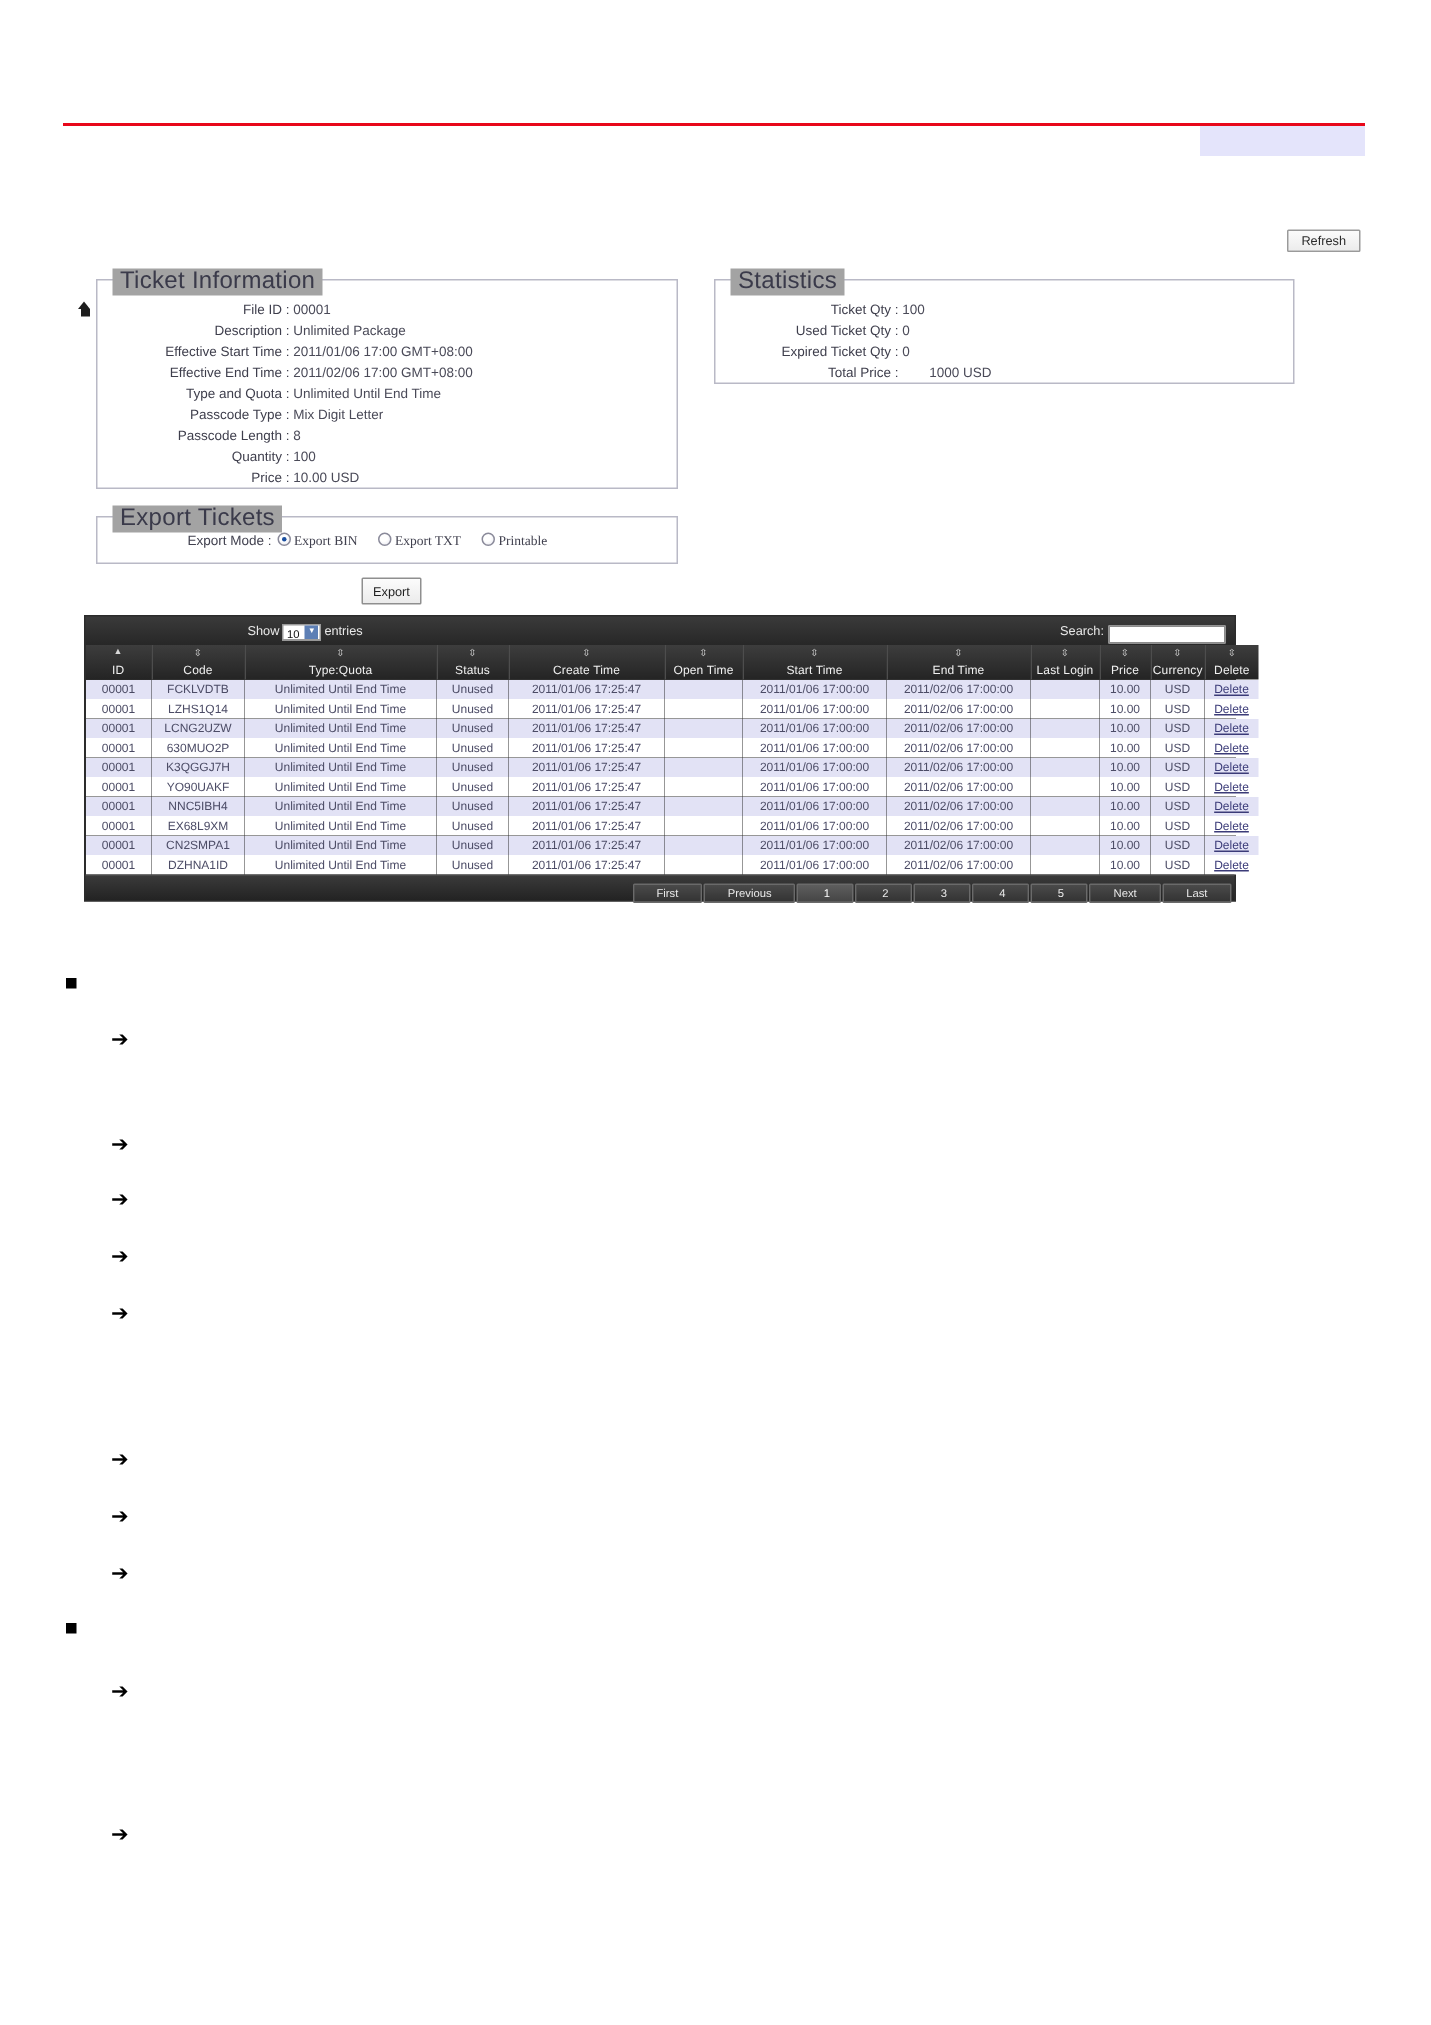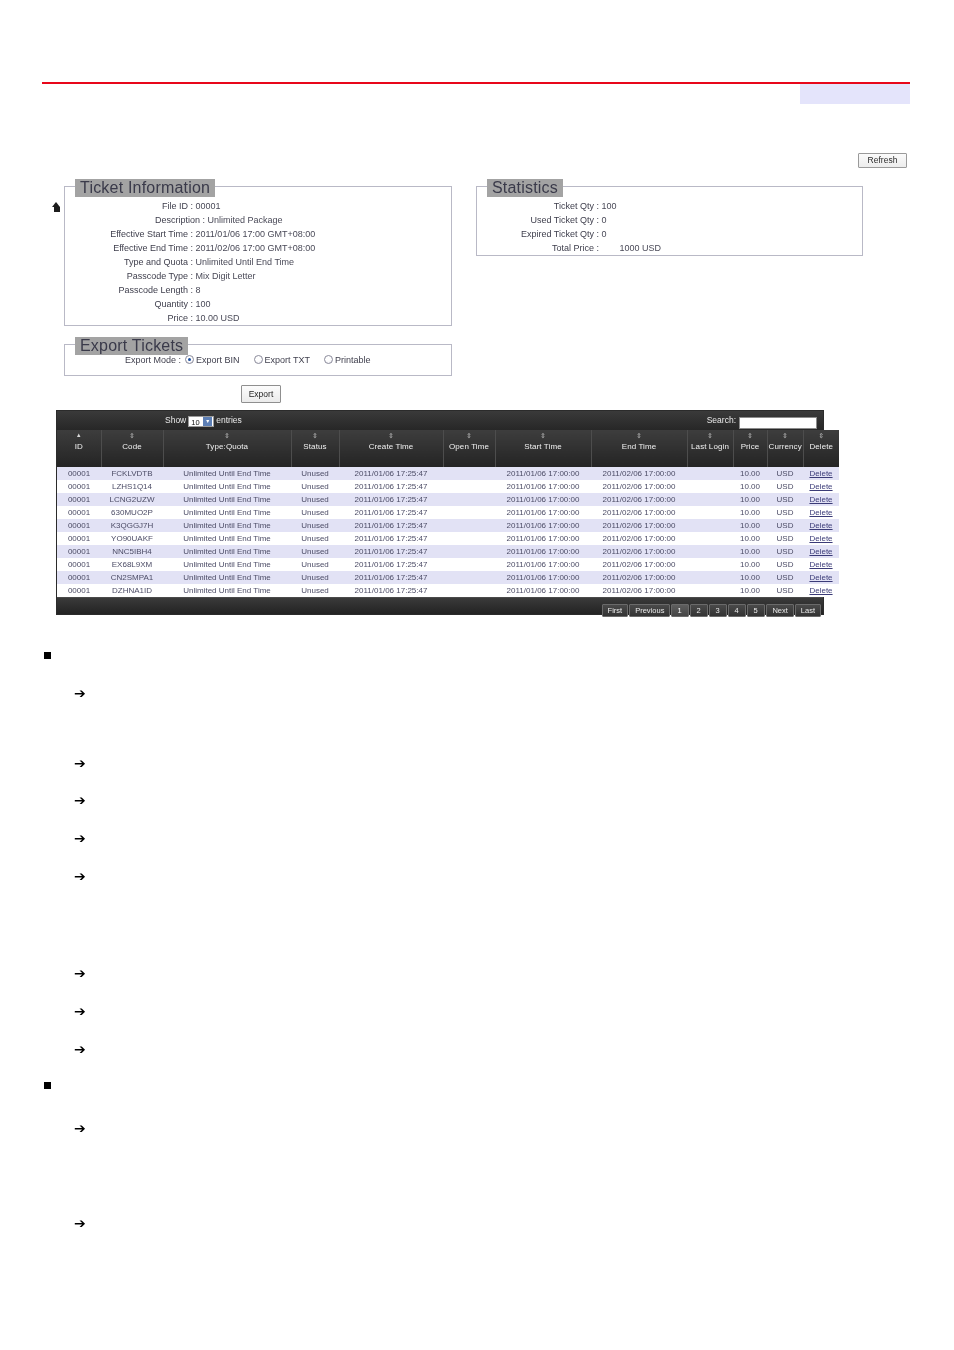--- a/index.html
+++ b/index.html
@@ -154,21 +154,21 @@
   }
   .radio.first { margin-left: 4px; }
   .radio.checked::after {
     content: "";
     position: absolute;
     left: 1.8px; top: 1.8px;
     width: 3.4px; height: 3.4px;
     border-radius: 50%;
     background: #1b4fa0;
   }
-  .radio-label { margin-right: 2px; cursor: pointer; }
+  .radio-label { margin-right: 2px; cursor: pointer; font-family: Liberation Serif, serif; }
 
   
   .export-btn {
     position: absolute;
     left: 241px;
     top: 385px;
     width: 40px;
     height: 18px;
     line-height: 12px;
     text-align: center;
@@ -259,21 +259,21 @@
     border-collapse: collapse;
     table-layout: fixed;
   }
   table.dt th {
     background: linear-gradient(#3d3d3d, #242424);
     color: #f0f0f0;
     font-size: 8px;
     font-weight: normal;
     height: 21px;
     vertical-align: bottom;
-    padding: 0 1px 16px 1px;
+    padding: 0 1px 2px 1px;
     border-right: 1px solid #4d4d4d;
     position: relative;
     text-align: center;
     cursor: pointer;
     letter-spacing: .1px;
   }
   table.dt th:last-child { border-right: none; }
   table.dt th .sort-ico {
     position: absolute;
     left: 0; right: 0;
@@ -324,28 +324,28 @@
     right: 2px;
     top: 1px;
     white-space: nowrap;
   }
   .pg {
     display: inline-block;
     font-size: 7.5px;
     color: #eaeaea;
     border: 1px solid #6a6a6a;
     border-radius: 1px;
-    padding: 0 5px;
+    padding: 0 15px;
     height: 11px;
     line-height: 11px;
     margin-left: 1px;
     background: linear-gradient(#4a4a4a, #333333);
     cursor: pointer;
     min-width: 6px;
-    text-align: left;
+    text-align: right;
   }
   .pg.active {
     background: linear-gradient(#5e5e5e, #454545);
     color: #ffffff;
   }
 
   
   .bullet-sq {
     position: absolute;
     width: 7px;
@@ -372,21 +372,21 @@
 
 <button class="refresh-btn">Refresh</button>
 
 <div class="fset fset-ticket">
   <div class="legend">Ticket Information</div>
 
   <div class="info-row" style="left:10px; top:14px;">
     <span class="lbl">File ID :</span>
     <span class="val">00001</span>
   </div>
-  <div class="info-row" style="left:22px; top:28px;">
+  <div class="info-row" style="left:10px; top:28px;">
     <span class="lbl">Description :</span>
     <span class="val">Unlimited Package</span>
   </div>
   <div class="info-row" style="left:10px; top:42px;">
     <span class="lbl">Effective Start Time :</span>
     <span class="val">2011/01/06 17:00 GMT+08:00</span>
   </div>
   <div class="info-row" style="left:10px; top:56px;">
     <span class="lbl">Effective End Time :</span>
     <span class="val">2011/02/06 17:00 GMT+08:00</span>

